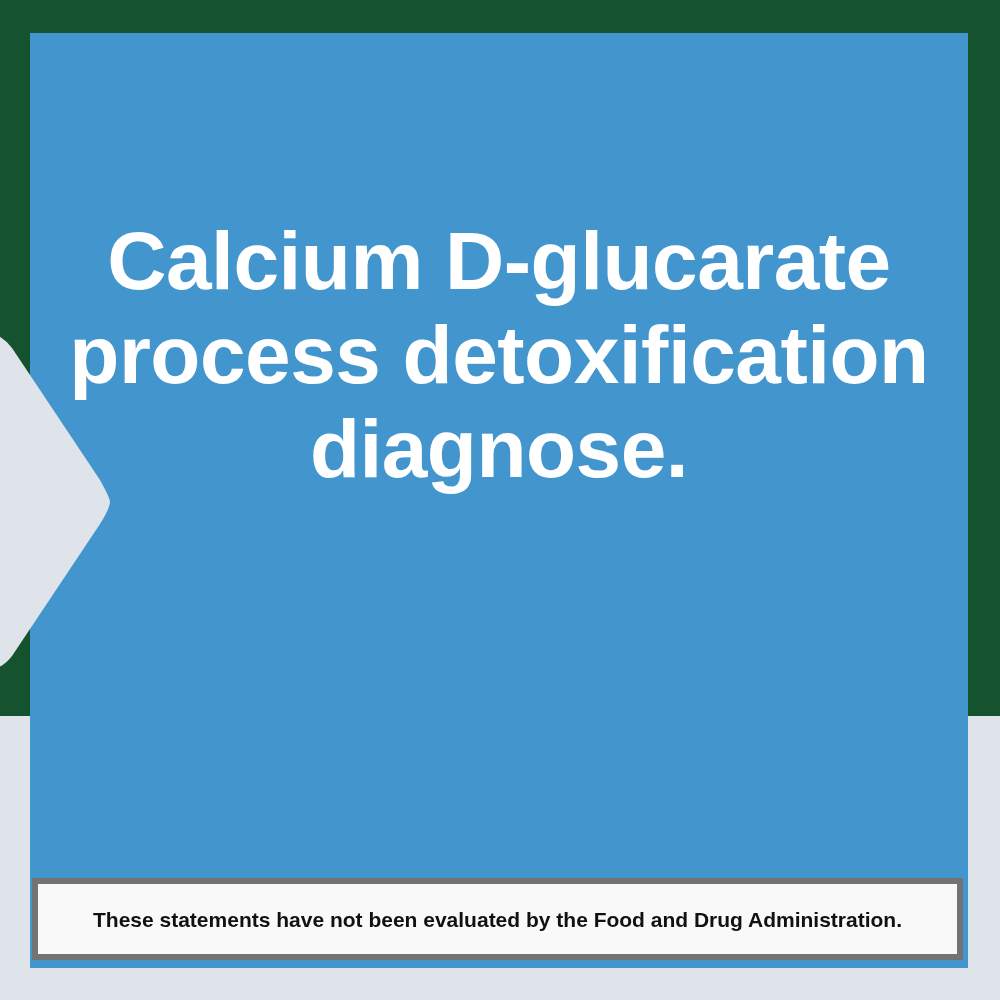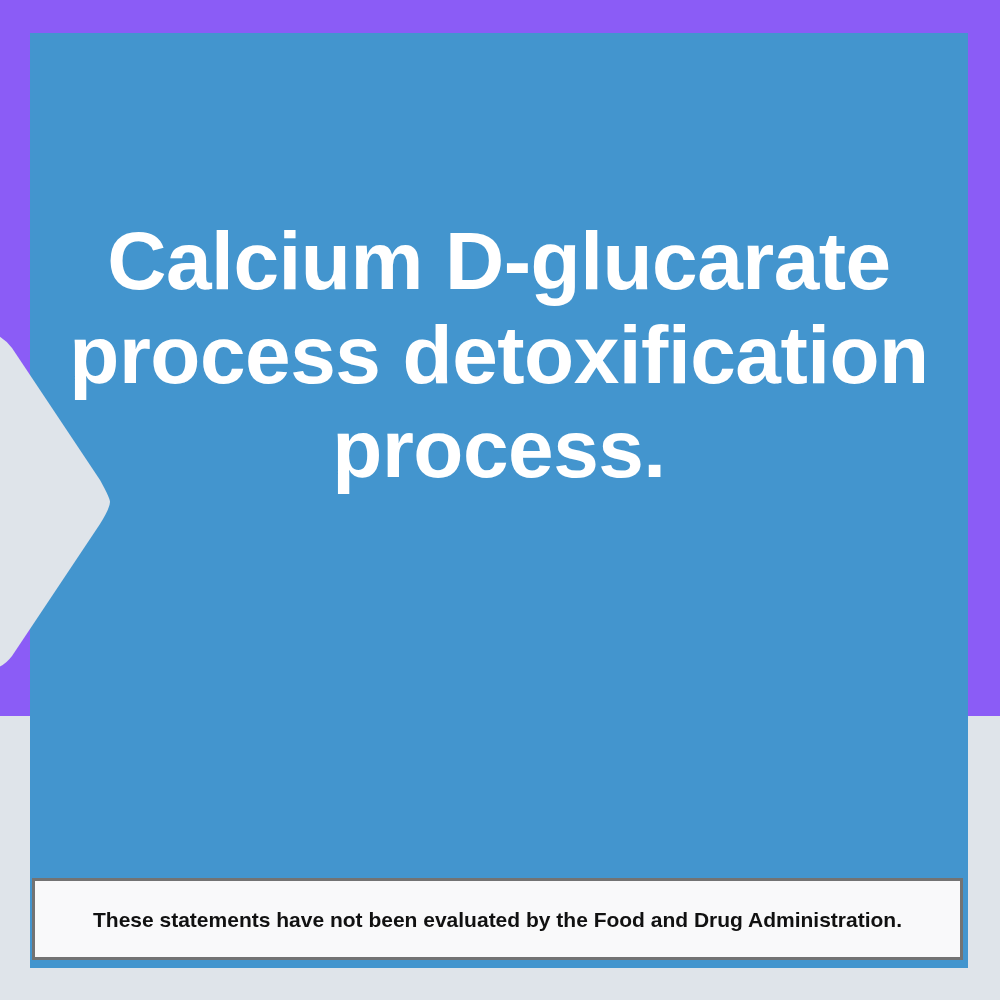--- a/index.html
+++ b/index.html
@@ -11,21 +11,21 @@
     height: 1000px;
     background: #dfe4ea;
     font-family: "Liberation Sans", "DejaVu Sans", sans-serif;
     overflow: hidden;
   }
 
   #stage {
     position: relative;
     width: 1000px;
     height: 716px;
-    background: #8b5cf6;
+    background: #14532d;
   }
 
   
   .blue-panel {
     position: absolute;
     left: 30px;
     top: 33px;
     width: 938px;
     height: 935px;
     background: #4395ce;
@@ -65,21 +65,21 @@
   }
 
   
   .disclaimer-box {
     position: absolute;
     left: 32px;
     top: 878px;
     width: 931px;
     height: 82px;
     background: #f9f9fa;
-    border: 3px solid #737373;
+    border: 6px solid #737373;
     box-sizing: border-box;
     display: flex;
     flex-direction: column;
     align-items: center;
     justify-content: center;
   }
   .disclaimer-box .dline {
     display: block;
     color: #111111;
     font-family: "Liberation Sans Narrow", "Liberation Sans", "DejaVu Sans Condensed", sans-serif;
@@ -108,20 +108,20 @@
                L 12 326
                Q 0 342 -20 340
                L -60 336
                Z" fill="#dfe4ea"></path>
     </svg>
   </div>
 
   <div class="headline">
     <span class="hl-line">Calcium D-glucarate</span>
     <span class="hl-line">process detoxification</span>
-    <span class="hl-line">process.</span>
+    <span class="hl-line">diagnose.</span>
   </div>
 
   <div class="disclaimer-box">
     <span class="dline">These statements have not been evaluated by the Food and Drug Administration.</span>
   </div>
 
 </div>
 
 </body></html>

